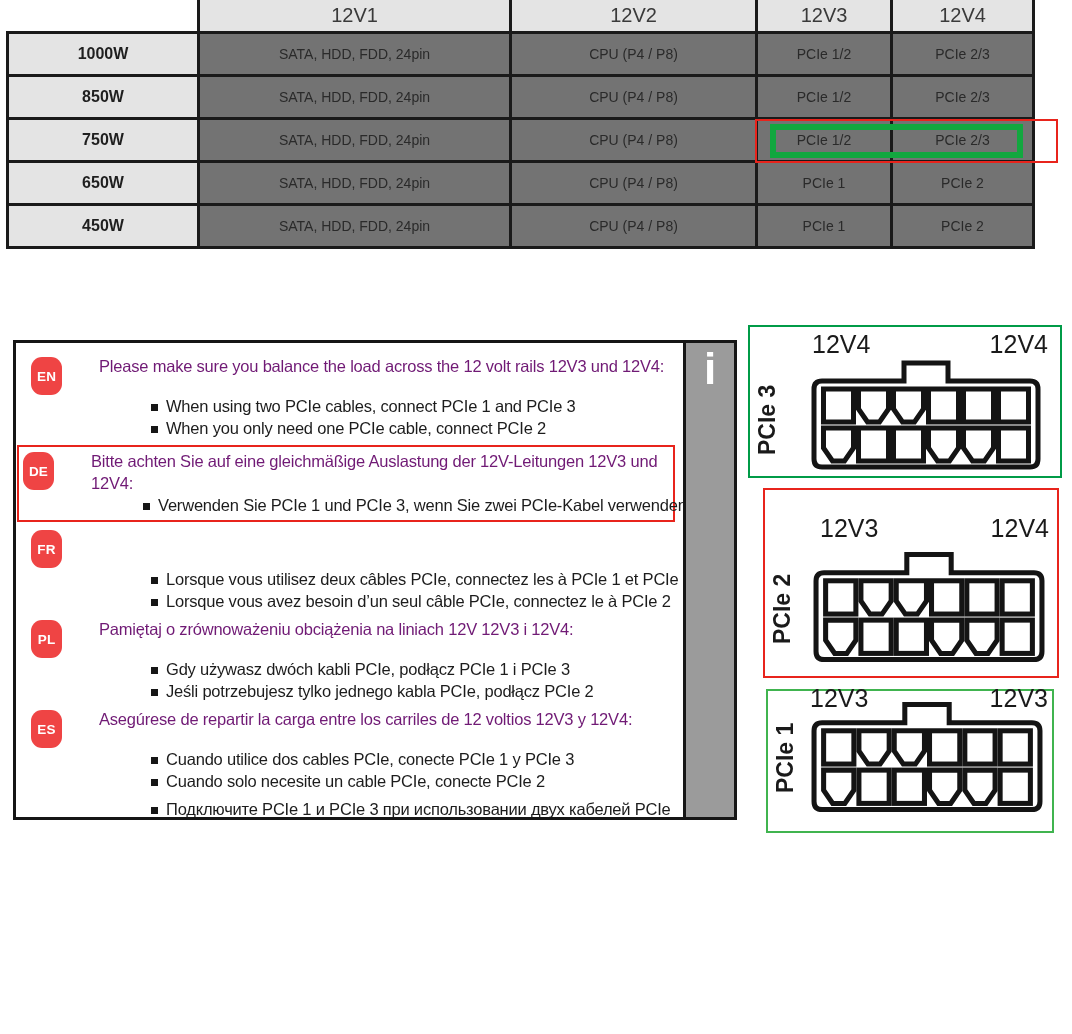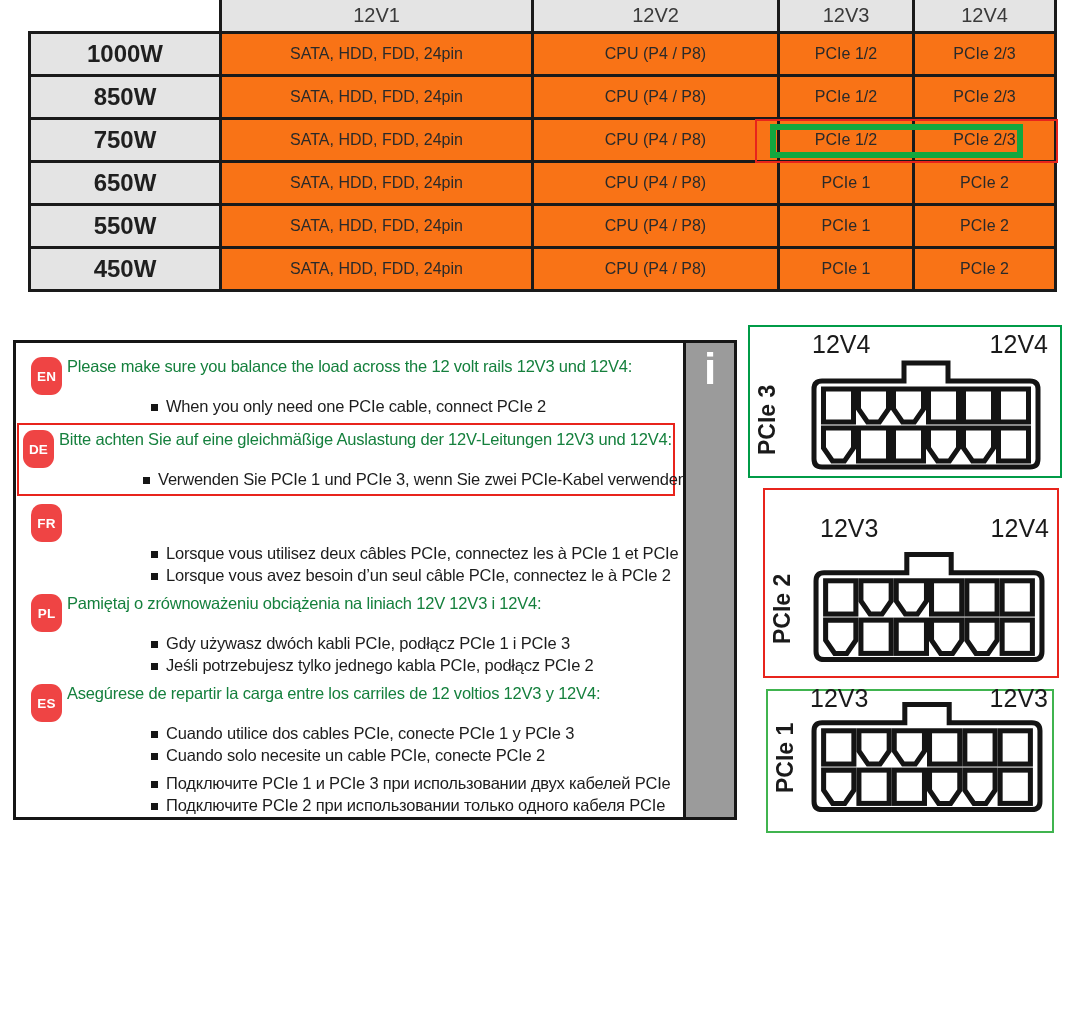--- a/index.html
+++ b/index.html
@@ -2,45 +2,45 @@
 <html><head>
 <meta charset="utf-8">
 <style>
   html,body { margin:0; padding:0; background:#fff; }
   #page {
     position:relative; width:1072px; height:1034px; overflow:hidden;
     font-family:"Liberation Sans", sans-serif; background:#fff; color:#1c1c1c;
   }
 
   
-  #rail-table { position:absolute; left:28px; top:0; border-collapse:collapse; table-layout:fixed; }
+  #rail-table { position:absolute; left:6px; top:0; border-collapse:collapse; table-layout:fixed; }
   #rail-table th, #rail-table td { border:3px solid #1a1a1a; text-align:center; padding:0 4px; overflow:hidden; white-space:nowrap; }
   #rail-table thead th { height:31px; background:#e4e4e4; font-weight:normal; font-size:20px; color:#3a3a3a; border-top:none; }
   #rail-table th.blank { border:none; background:transparent; }
-  #rail-table tbody td { height:40px; font-size:16px; color:#2a2a2a; background:#f97316; }
-  #rail-table td.watt { background:#e4e4e4; font-weight:bold; color:#1f1f1f; font-size:24px; }
+  #rail-table tbody td { height:40px; font-size:14px; color:#2a2a2a; background:#737373; }
+  #rail-table td.watt { background:#e4e4e4; font-weight:bold; color:#1f1f1f; font-size:16px; }
 
   #row-highlight-red { position:absolute; left:755px; top:119px; width:303px; height:44px;
     border:2px solid #e8241c; box-sizing:border-box; pointer-events:none; }
   #cell-highlight-green { position:absolute; left:770px; top:124px; width:253px; height:34px;
     border:6px solid #12a73f; box-sizing:border-box; pointer-events:none; }
 
   
   #info-box { position:absolute; left:13px; top:340px; width:724px; height:480px;
     border:3px solid #161616; box-sizing:border-box; display:flex; background:#fff; }
   #info-content { flex:1 1 auto; padding:12px 6px 6px 15px; overflow:hidden; }
   #info-sidebar { flex:0 0 auto; width:48px; background:#9b9b9b; border-left:3px solid #161616; text-align:center; }
   .i-glyph { display:block; margin-top:4px; color:#fff; font-weight:bold; font-size:44px; line-height:1; }
 
   .section { margin-bottom:6px; }
   .sec-row { display:flex; align-items:flex-start; }
   .badge { flex:0 0 auto; width:31px; height:38px; border-radius:11px; background:#ef4444; color:#fff;
     font-size:13.5px; font-weight:bold; display:inline-flex; align-items:center; justify-content:center;
     margin:2px 5px 0 0; letter-spacing:.2px; }
-  .intro  { font-size:16.5px; line-height:22px; letter-spacing:-0.2px; color:#15803d; }
+  .intro  { font-size:16.5px; line-height:22px; letter-spacing:-0.2px; color:#701a75;margin-left:32px; }
   .bullets { padding-left:120px; }
   .bullet { font-size:16.5px; line-height:22px; letter-spacing:-0.2px; color:#1c1c1c; white-space:nowrap; }
   .bullet::before { content:""; display:inline-block; width:7px; height:7px; background:#161616; margin:0 8px 1px 0; }
   .section.boxed { border:2px solid #e8241c; margin-left:-14px; margin-right:2px; padding:3px 0 4px 4px; }
 
   
   .pcie-box { position:absolute; background:#fff; box-sizing:border-box; }
   #pcie3-box { left:748px; top:325px; width:314px; height:153px; border:2px solid #009b47; }
   #pcie2-box { left:763px; top:488px; width:296px; height:190px; border:2px solid #e8241c; }
   #pcie1-box { left:766px; top:689px; width:288px; height:144px; border:2px solid #40b44f; }
@@ -108,47 +108,41 @@
         <td>PCIe 2/3</td>
       </tr>
       <tr>
         <td class="watt">650W</td>
         <td>SATA, HDD, FDD, 24pin</td>
         <td>CPU (P4 / P8)</td>
         <td>PCIe 1</td>
         <td>PCIe 2</td>
       </tr>
       <tr>
-        <td class="watt">550W</td>
-        <td>SATA, HDD, FDD, 24pin</td>
-        <td>CPU (P4 / P8)</td>
-        <td>PCIe 1</td>
-        <td>PCIe 2</td>
-      </tr>
-      <tr>
         <td class="watt">450W</td>
         <td>SATA, HDD, FDD, 24pin</td>
         <td>CPU (P4 / P8)</td>
         <td>PCIe 1</td>
         <td>PCIe 2</td>
       </tr>
     </tbody>
   </table>
   <div id="row-highlight-red"></div>
   <div id="cell-highlight-green"></div>
 
   <div id="info-box">
     <div id="info-content">
 
       <div class="section">
         <div class="sec-row">
           <span class="badge">EN</span>
           <div class="intro">Please make sure you balance the load across the 12 volt rails 12V3 und 12V4:</div>
         </div>
         <div class="bullets">
+          <div class="bullet">When using two PCIe cables, connect PCIe 1 and PCIe 3</div>
           <div class="bullet">When you only need one PCIe cable, connect PCIe 2</div>
         </div>
       </div>
 
       <div class="section boxed">
         <div class="sec-row">
           <span class="badge">DE</span>
           <div class="intro">Bitte achten Sie auf eine gleichmäßige Auslastung der 12V-Leitungen 12V3 und 12V4:</div>
         </div>
         <div class="bullets">

